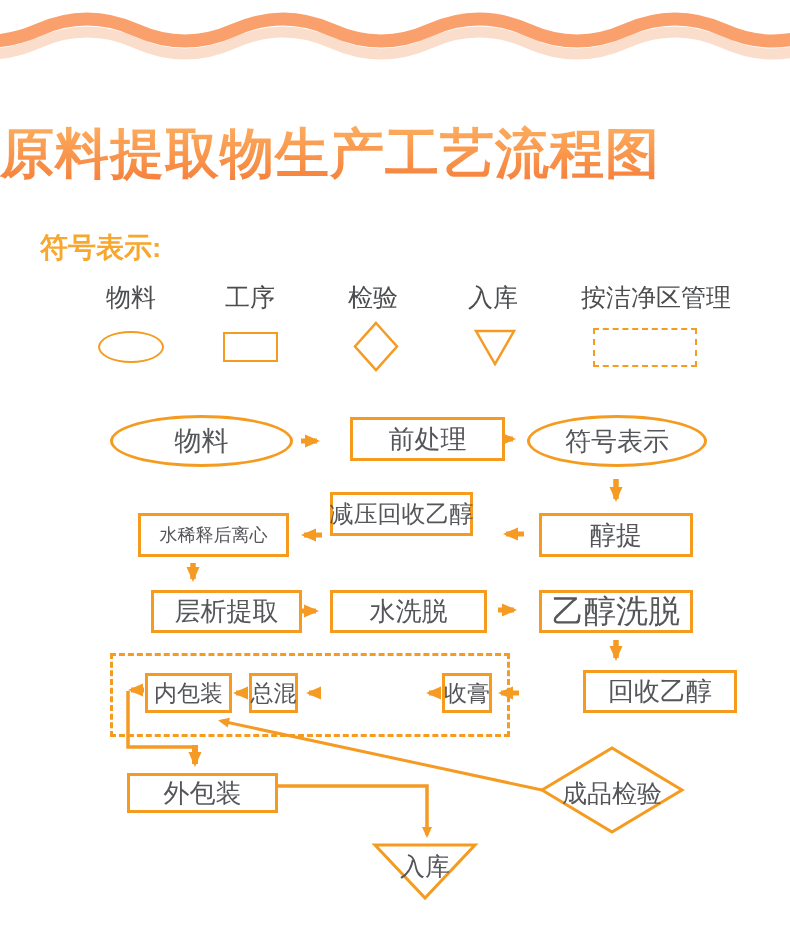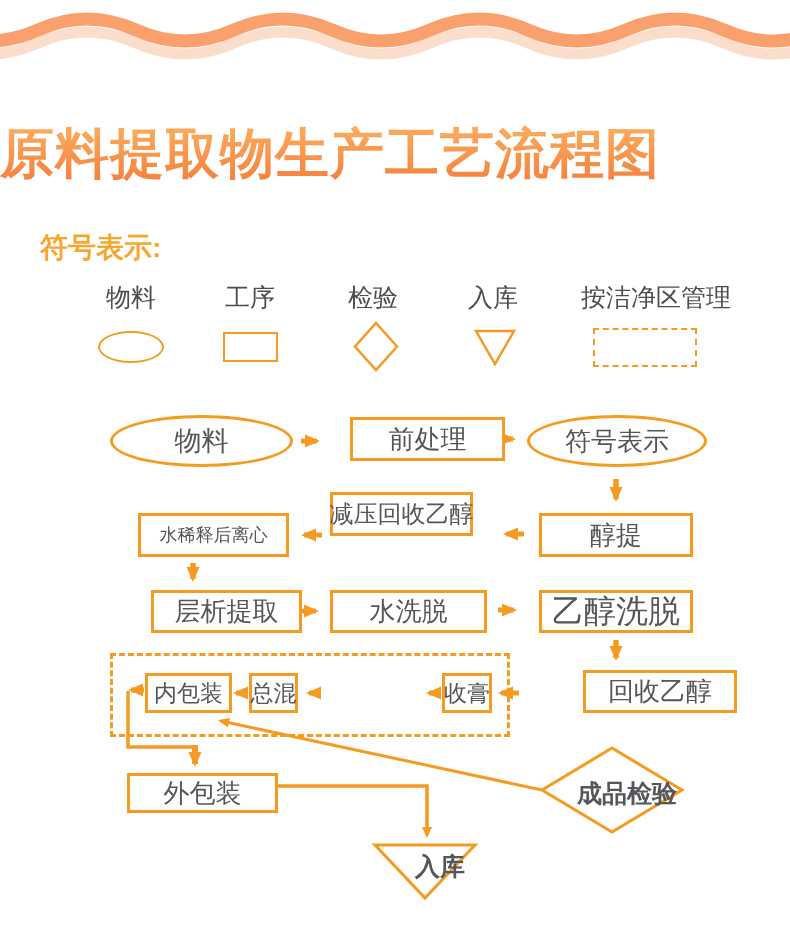--- a/index.html
+++ b/index.html
@@ -30,21 +30,21 @@
   .node{
     position:absolute;box-sizing:border-box;display:flex;align-items:center;justify-content:center;
     border:3px solid var(--accent,#F49B20);background:#fff;color:var(--node-text,#55565A);
     text-align:center;white-space:nowrap;z-index:2;
   }
   .ellipse{border-radius:50%;}
   .dashed-zone{
     position:absolute;box-sizing:border-box;border:3px dashed var(--accent,#F49B20);
     left:110px;top:653px;width:400px;height:84px;z-index:1;background:transparent;
   }
-  .float-label{position:absolute;color:var(--node-text,#55565A);text-align:right;z-index:3;font-weight:bold;}
+  .float-label{position:absolute;color:var(--node-text,#55565A);text-align:center;z-index:3;}
   .flow-svg{position:absolute;left:0;top:0;z-index:1;}
   .stroke{stroke:var(--arrow,#F59A23);fill:none;}
   .shape-stroke{stroke:var(--accent,#F49B20);fill:#fff;}
   .head{fill:var(--arrow,#F59A23);}
 </style>
 </head>
 <body>
 
 <div class="canvas">
 

